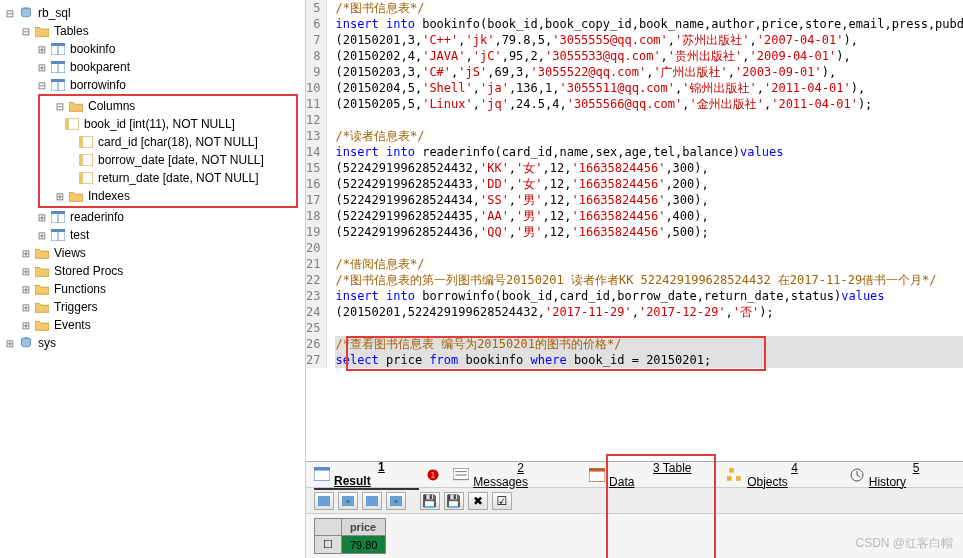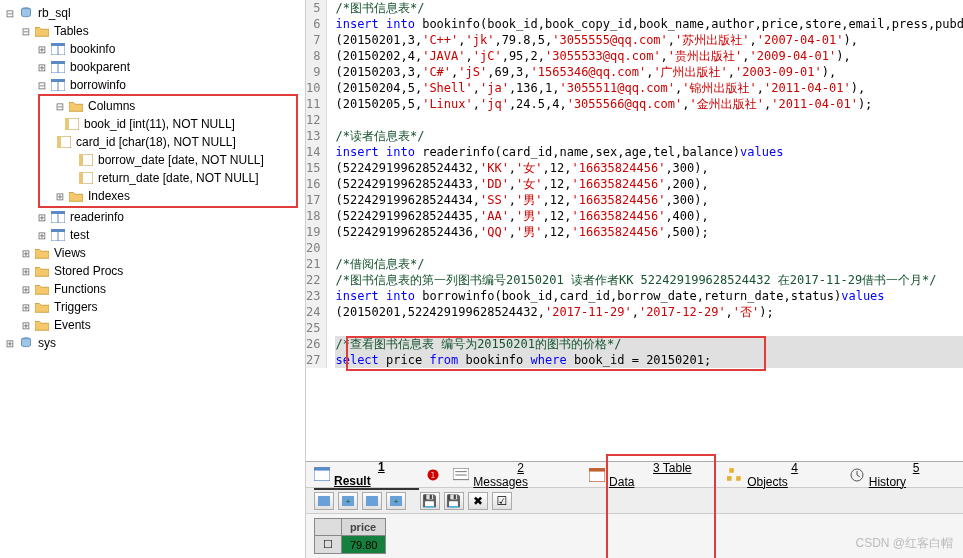--- a/index.html
+++ b/index.html
@@ -12,21 +12,21 @@
 .folder-icon svg, .db-icon svg, .table-icon svg, .col-icon svg { width: 14px; height: 12px; }
 .red-box { border: 2px solid #e03c3c; }
 .editor-panel { flex: 1; display: flex; flex-direction: column; overflow: hidden; }
 .code-area { display: flex; flex: 0 0 auto; background: #fff; font-family: Consolas, monospace; font-size: 12px; }
 .gutter { width: 32px; background: #f0f0f0; border-right: 1px solid #ddd; text-align: right; padding-right: 6px; color: #808080; }
 .gutter div { height: 16px; line-height: 16px; }
 .code { flex: 1; padding-left: 8px; }
 .code-line { height: 16px; line-height: 16px; white-space: pre; }
 .kw { color: #0000ff; }
 .str { color: #cc0000; }
-.cmt { color: #14532d; }
+.cmt { color: #a16207; }
 .id { color: #000; }
 .highlight-line { background: #e0e0e0; position: relative; }
 .code-red-box { position: absolute; border: 2px solid #e03c3c; pointer-events: none; }
 .spacer { flex: 1; }
 .result-panel { border-top: 1px solid #aaa; background: #f5f5f5; position: relative; }
 .result-red-box { position: absolute; border: 2px solid #e03c3c; top: -8px; left: 300px; width: 110px; height: 110px; pointer-events: none; }
 .tabs-row { display: flex; align-items: center; height: 26px; padding: 2px 8px; gap: 14px; border-bottom: 1px solid #ccc; }
 .tab { display: flex; align-items: center; gap: 4px; cursor: pointer; }
 .tab u { text-decoration: underline; margin-left: 44px; }
 .tab-icon { width: 16px; height: 14px; display: inline-flex; }
@@ -112,21 +112,21 @@
       </div>
       <div class="tree-item" style="padding-left:24px">
         <span class="icon col-icon">
             <svg viewBox="0 0 14 12">
               <rect width="14" height="12" fill="#fff" stroke="#c0953a"></rect>
               <rect width="4" height="12" fill="#e8c878"></rect>
             </svg>
           </span>
         <span>book_id [int(11), NOT NULL]</span>
       </div>
-      <div class="tree-item" style="padding-left:16px">
+      <div class="tree-item" style="padding-left:38px">
         <span class="icon col-icon">
             <svg viewBox="0 0 14 12">
               <rect width="14" height="12" fill="#fff" stroke="#c0953a"></rect>
               <rect width="4" height="12" fill="#e8c878"></rect>
             </svg>
           </span>
         <span>card_id [char(18), NOT NULL]</span>
       </div>
       <div class="tree-item" style="padding-left:38px">
         <span class="icon col-icon">
@@ -261,21 +261,21 @@
             <div>24</div>
             <div>25</div>
             <div>26</div>
             <div>27</div>
           </div>
         <div class="code" id="code">
             <div class="code-line"><span class="cmt">/*图书信息表*/</span></div>
             <div class="code-line"><span class="kw">insert into</span><span class="id"> bookinfo</span><span class="id">(book_id,book_copy_id,book_name,author,price,store,email,press,pubdat</span></div>
             <div class="code-line">(20150201,3,<span class="str">'C++'</span>,<span class="str">'jk'</span>,79.8,5,<span class="str">'3055555@qq.com'</span>,<span class="str">'苏州出版社'</span>,<span class="str">'2007-04-01'</span>),</div>
             <div class="code-line">(20150202,4,<span class="str">'JAVA'</span>,<span class="str">'jC'</span>,95,2,<span class="str">'3055533@qq.com'</span>,<span class="str">'贵州出版社'</span>,<span class="str">'2009-04-01'</span>),</div>
-            <div class="code-line">(20150203,3,<span class="str">'C#'</span>,<span class="str">'jS'</span>,69,3,<span class="str">'1565346@qq.com'</span>,<span class="str">'广州出版社'</span>,<span class="str">'2003-09-01'</span>),</div>
+            <div class="code-line">(20150203,3,<span class="str">'C#'</span>,<span class="str">'jS'</span>,69,3,<span class="str">'3055522@qq.com'</span>,<span class="str">'广州出版社'</span>,<span class="str">'2003-09-01'</span>),</div>
             <div class="code-line">(20150204,5,<span class="str">'Shell'</span>,<span class="str">'ja'</span>,136,1,<span class="str">'3055511@qq.com'</span>,<span class="str">'锦州出版社'</span>,<span class="str">'2011-04-01'</span>),</div>
             <div class="code-line">(20150205,5,<span class="str">'Linux'</span>,<span class="str">'jq'</span>,24.5,4,<span class="str">'3055566@qq.com'</span>,<span class="str">'金州出版社'</span>,<span class="str">'2011-04-01'</span>);</div>
             <div class="code-line">&nbsp;</div>
             <div class="code-line"><span class="cmt">/*读者信息表*/</span></div>
             <div class="code-line"><span class="kw">insert into</span><span class="id"> readerinfo</span><span class="id">(card_id,name,sex,age,tel,balance)</span><span class="kw">values</span></div>
             <div class="code-line">(522429199628524432,<span class="str">'KK'</span>,<span class="str">'女'</span>,12,<span class="str">'16635824456'</span>,300),</div>
             <div class="code-line">(522429199628524433,<span class="str">'DD'</span>,<span class="str">'女'</span>,12,<span class="str">'16635824456'</span>,200),</div>
             <div class="code-line">(522429199628524434,<span class="str">'SS'</span>,<span class="str">'男'</span>,12,<span class="str">'16635824456'</span>,300),</div>
             <div class="code-line">(522429199628524435,<span class="str">'AA'</span>,<span class="str">'男'</span>,12,<span class="str">'16635824456'</span>,400),</div>
             <div class="code-line">(522429199628524436,<span class="str">'QQ'</span>,<span class="str">'男'</span>,12,<span class="str">'16635824456'</span>,500);</div>

